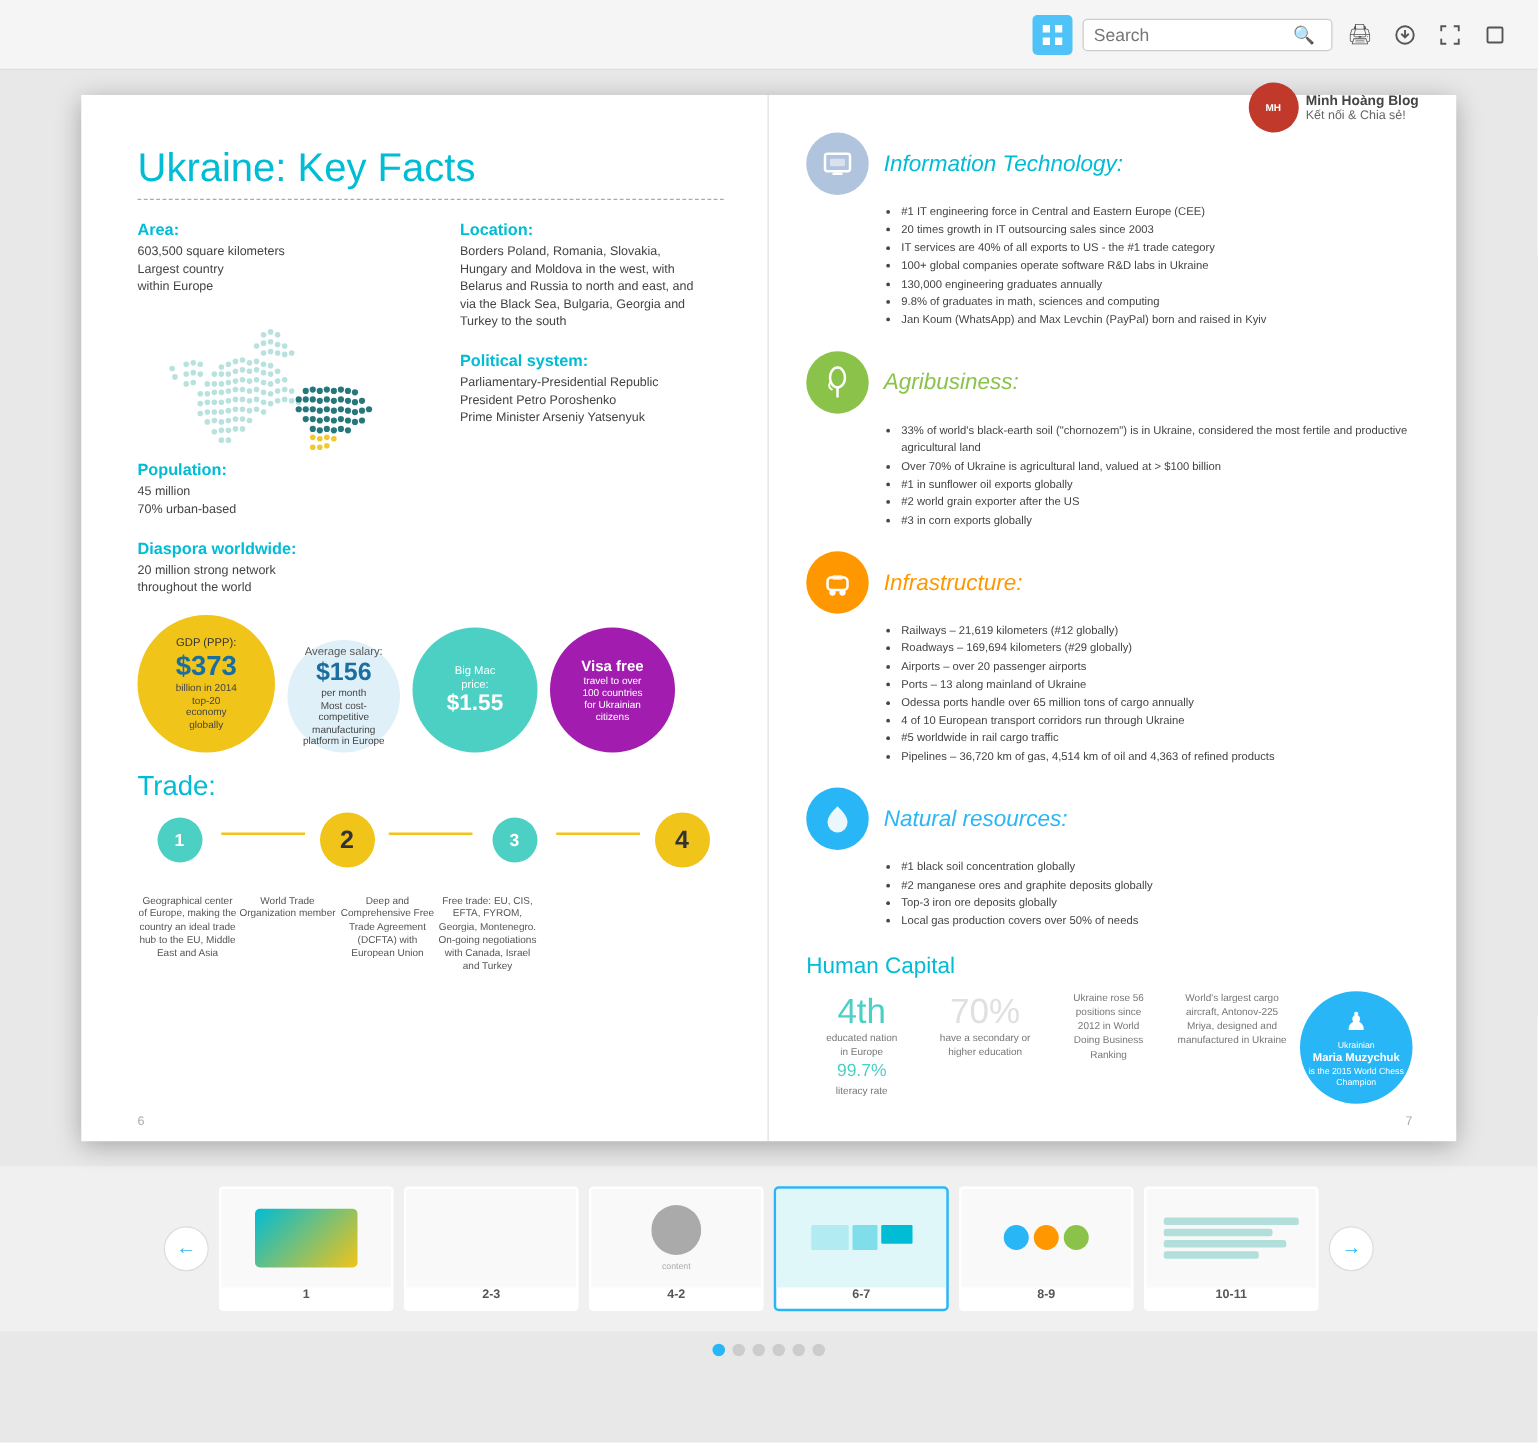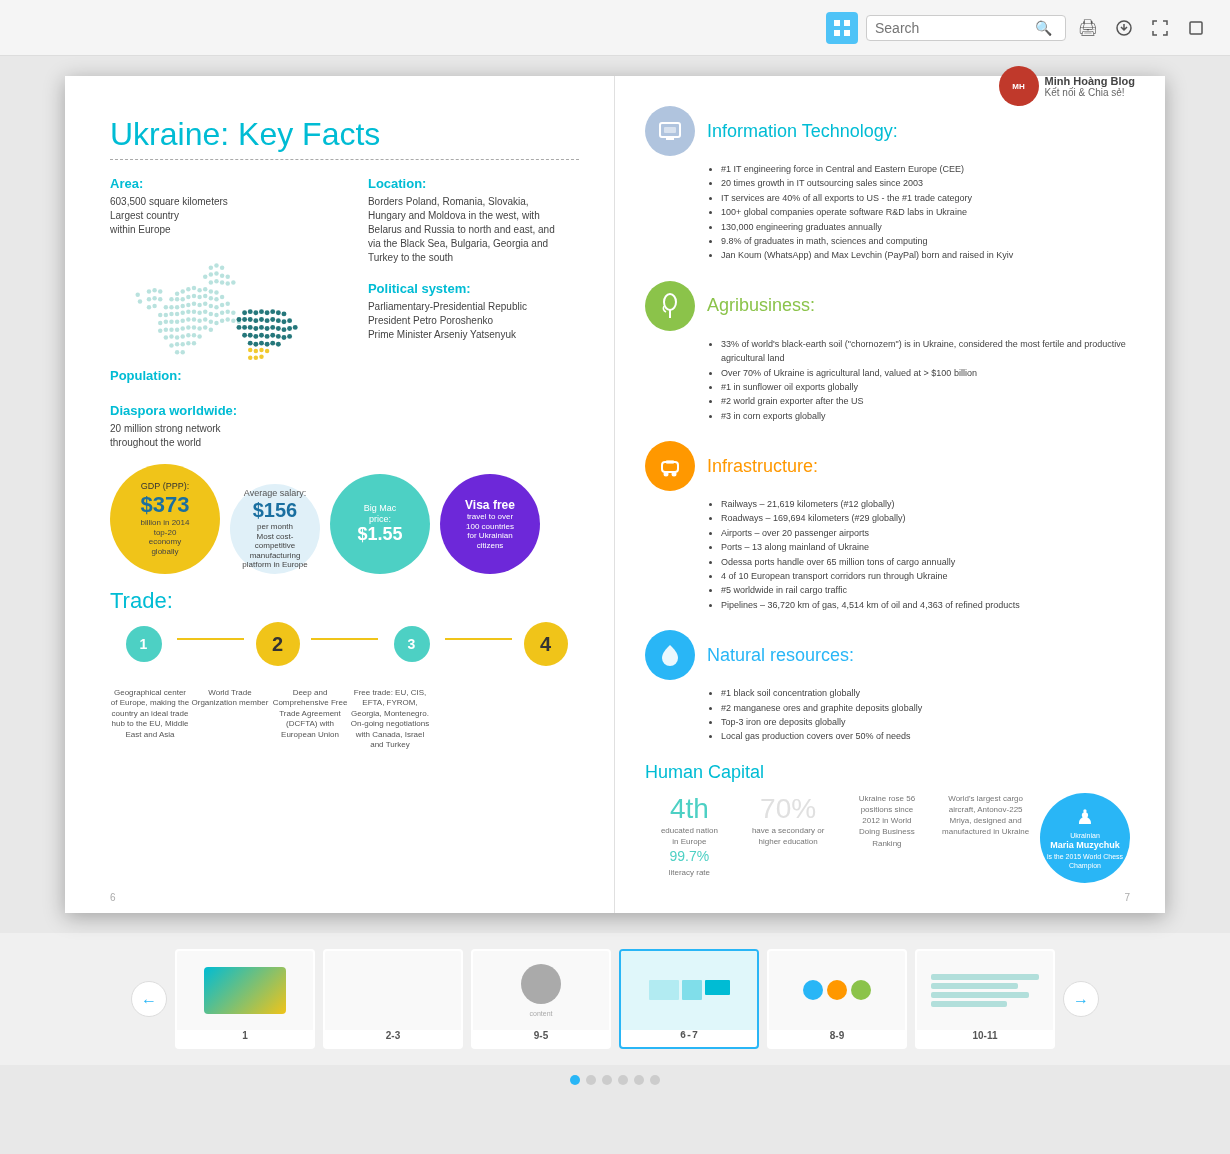--- a/index.html
+++ b/index.html
@@ -159,21 +159,21 @@
       background: #e0f0f8;
     }
     .circle-bigmac {
       width: 100px;
       height: 100px;
       background: #4dd0c4;
     }
     .circle-visa {
       width: 100px;
       height: 100px;
-      background: #6d28d9;
+      background: #a21caf;
     }
     .circle-title {
       font-size: 9px;
       color: #555;
       line-height: 1.2;
     }
     .circle-value {
       font-size: 20px;
       font-weight: bold;
       color: #1a6fa0;
@@ -237,20 +237,21 @@
       padding: 30px 35px 30px 30px;
       position: relative;
     }
 
     .info-section { margin-bottom: 18px; }
     .info-header {
       display: flex;
       align-items: center;
       gap: 12px;
       margin-bottom: 6px;
+      font-style: italic;
     }
     .info-icon {
       width: 50px;
       height: 50px;
       border-radius: 50%;
       display: flex;
       align-items: center;
       justify-content: center;
       font-size: 22px;
       flex-shrink: 0;
@@ -344,21 +345,21 @@
       height: 100px;
       display: flex;
       flex-direction: column;
       align-items: center;
       justify-content: flex-end;
       padding-bottom: 6px;
       cursor: pointer;
       overflow: hidden;
       flex-shrink: 0;
     }
-    .thumb-item.active { border-color: #29b6f6; font-family: Liberation Mono, monospace; }
+    .thumb-item.active { border-color: #29b6f6; }
     .thumb-bg {
       width: 100%;
       height: 80px;
       display: flex;
       align-items: center;
       justify-content: center;
       font-size: 8px;
       color: #aaa;
       background: #f9f9f9;
       flex-direction: column;
@@ -620,20 +621,21 @@
           <div class="political-block">
             <div class="fact-label">Political system:</div>
             <div class="fact-text">Parliamentary-Presidential Republic<br>President Petro Poroshenko<br>Prime Minister Arseniy Yatsenyuk</div>
           </div>
         </div>
       </div>
 
       <div class="stat-row">
         <div class="stat-box">
           <div class="fact-label">Population:</div>
+          <div class="fact-text">45 million<br>70% urban-based</div>
         </div>
         <div class="stat-box">
           <div class="fact-label">Diaspora worldwide:</div>
           <div class="fact-text">20 million strong network<br>throughout the world</div>
         </div>
       </div>
 
       <div class="circles-row">
         <div class="circle-item circle-gdp">
           <div class="circle-title" style="color:#333;font-size:9px;">GDP (PPP):</div>
@@ -842,21 +844,21 @@
     <div class="thumb-label">2-3</div>
   </div>
 
   <div class="thumb-item">
     <div class="thumb-bg">
       <div style="width:40px;height:40px;border-radius:50%;background:#ddd;overflow:hidden;">
         <div style="width:100%;height:100%;background:#aaa;"></div>
       </div>
       <div style="font-size:7px;color:#aaa;margin-top:4px;">content</div>
     </div>
-    <div class="thumb-label">9-5</div>
+    <div class="thumb-label">4-2</div>
   </div>
 
   <div class="thumb-item active">
     <div class="thumb-bg" style="background:#e0f7fa;">
       <div style="display:flex;gap:1px;flex-wrap:wrap;justify-content:center;">
         <div style="width:30px;height:20px;background:#b2ebf2;border-radius:1px;margin:1px;"></div>
         <div style="width:20px;height:20px;background:#80deea;border-radius:1px;margin:1px;"></div>
         <div style="width:25px;height:15px;background:#00bcd4;border-radius:1px;margin:1px;"></div>
       </div>
     </div>

